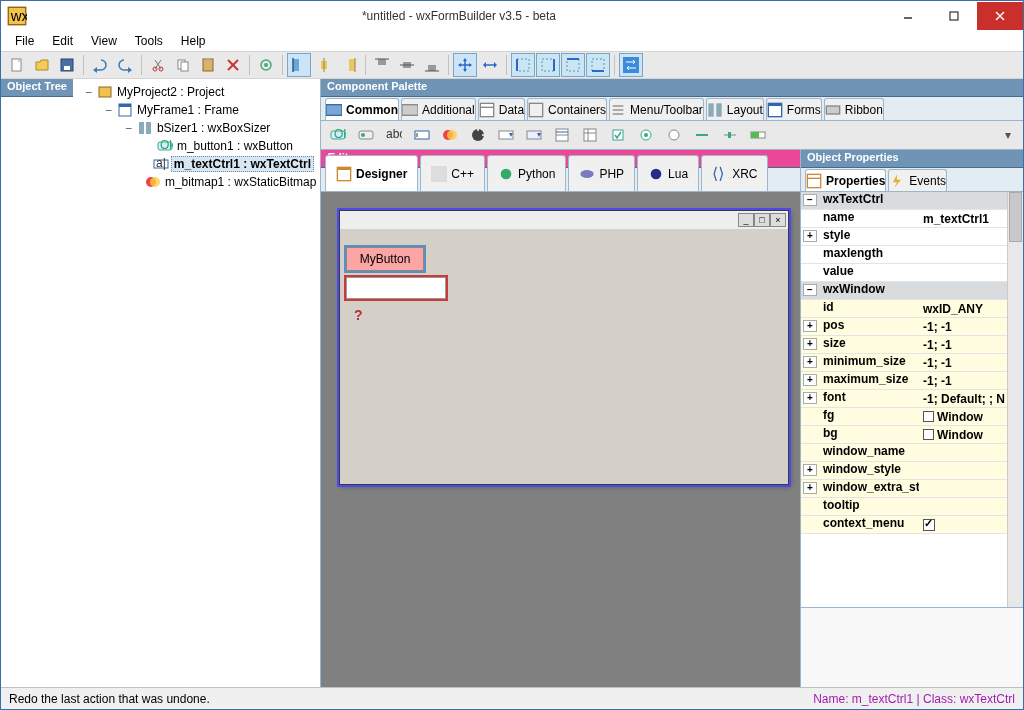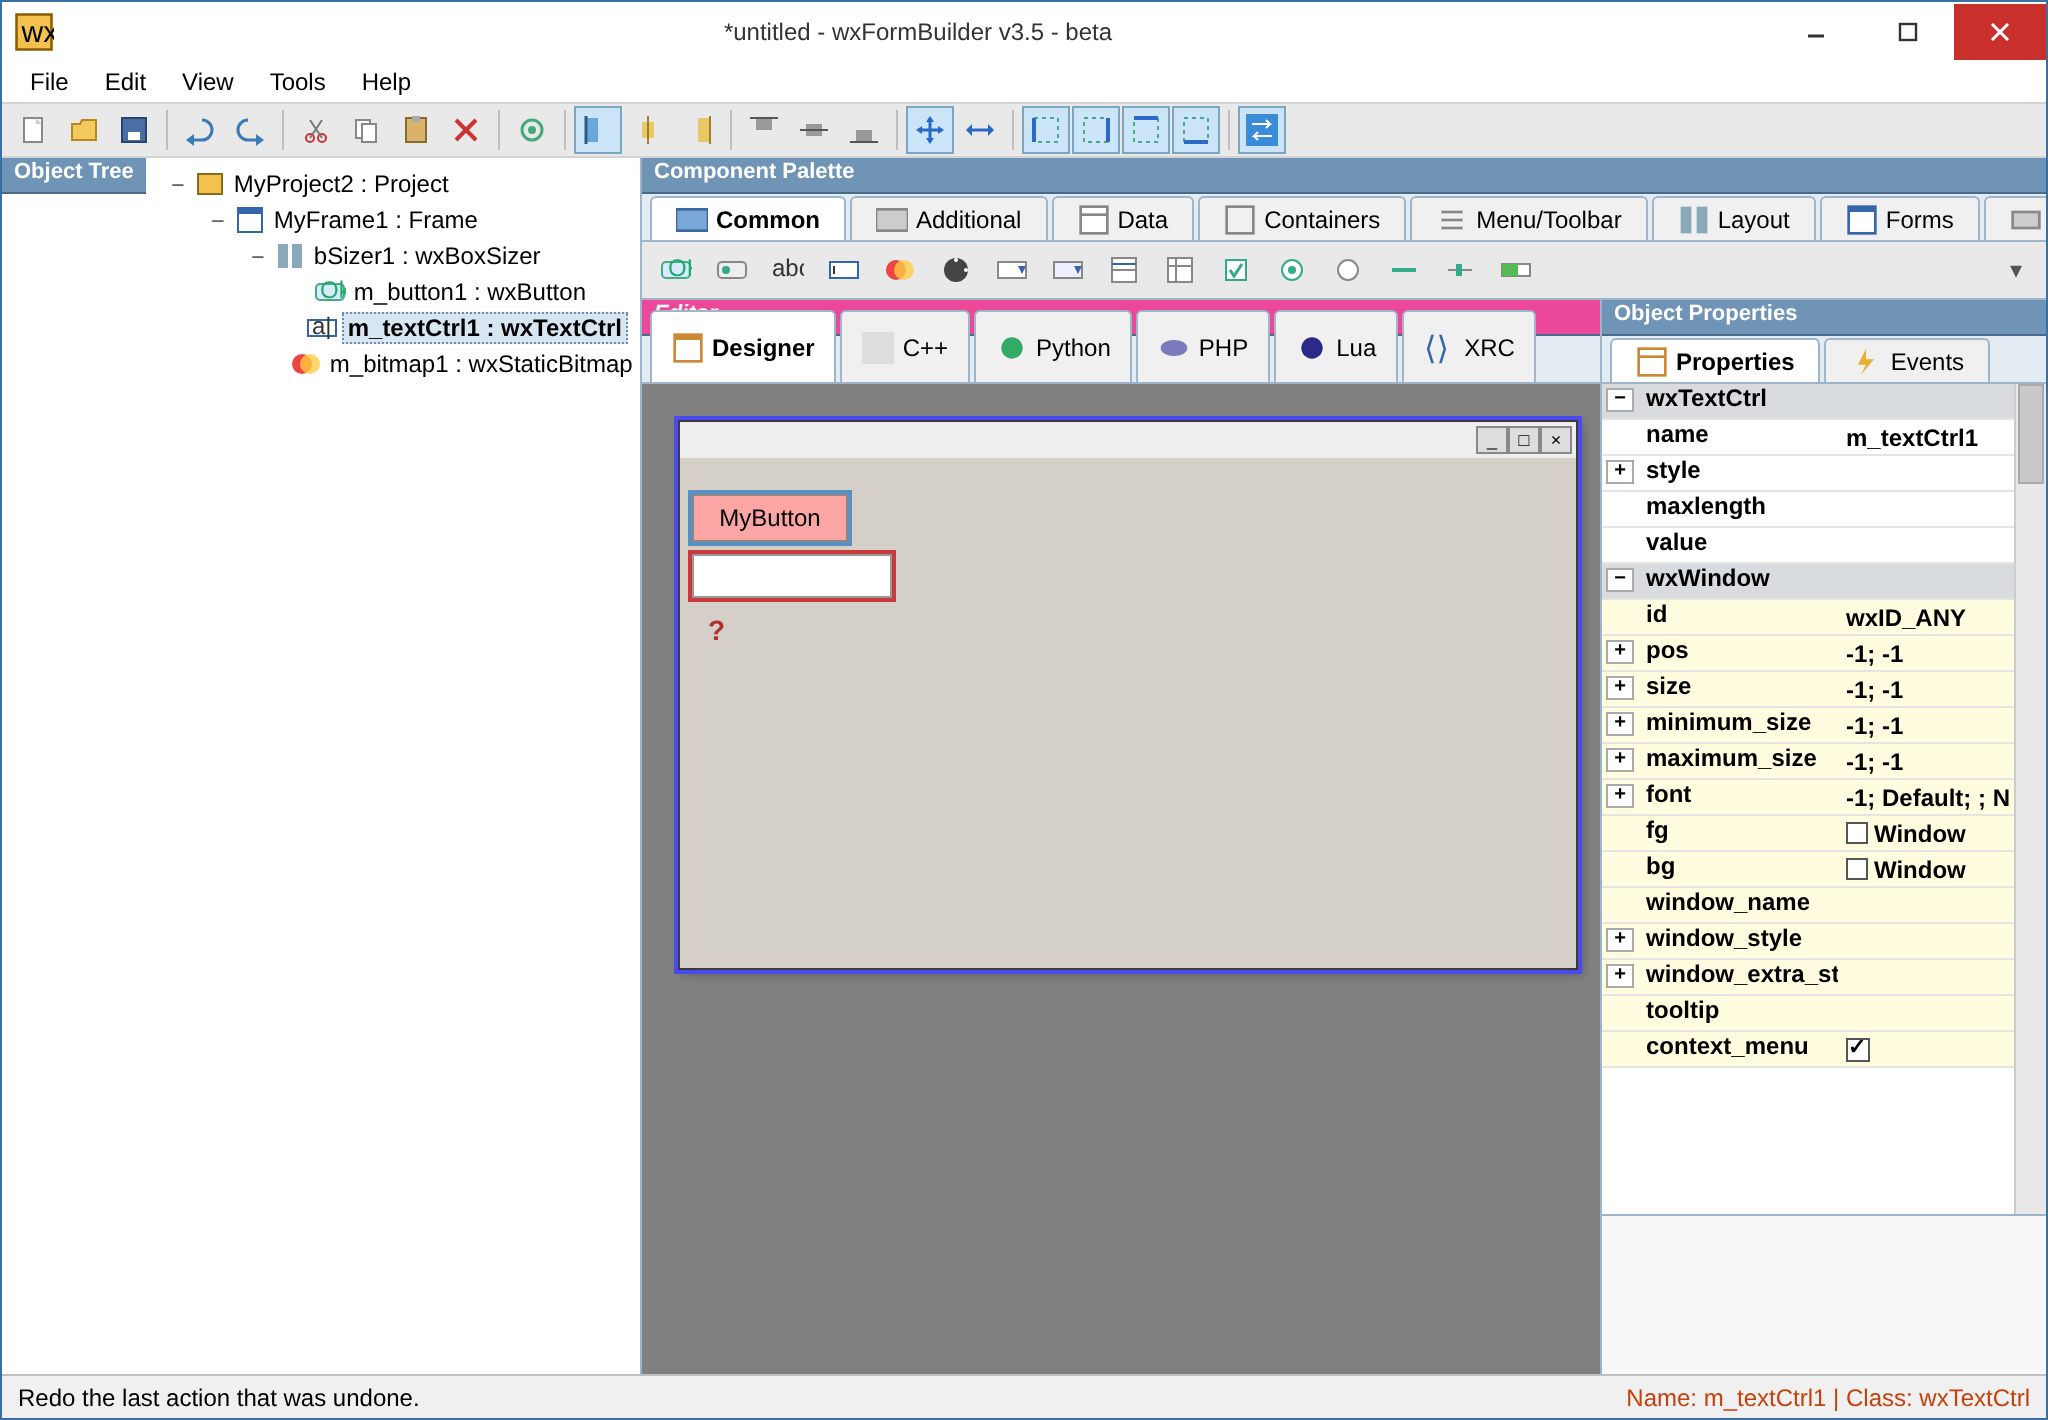--- a/index.html
+++ b/index.html
@@ -37,21 +37,21 @@
 .tree-row .ticon { width: 16px; height: 16px; margin: 0 2px; display: flex; align-items: center; justify-content: center; }
 .tree-row.selected .label { background: #d8e6f2; border: 1px dotted #6a8db0; padding: 0 2px; font-weight: bold; }
 .tree-row .label { padding: 0 2px; }
 
 
 .right { flex: 1; display: flex; flex-direction: column; min-width: 0; justify-content: flex-end; }
 
 
 .palette { border-bottom: 1px solid #9db4c9; }
 .palette-tabs { height: 24px; background: #e4ecf3; display: flex; align-items: flex-end; padding: 2px 4px 0 4px; gap: 2px; border-bottom: 1px solid #9db4c9; }
-.ptab { height: 22px; padding: 2px 12px; background: #f0f0f0; border: 1px solid #9fb5c9; border-bottom: none; border-radius: 3px 3px 0 0; display: flex; align-items: center; gap: 4px; }
+.ptab { height: 22px; padding: 2px 0; background: #f0f0f0; border: 1px solid #9fb5c9; border-bottom: none; border-radius: 3px 3px 0 0; display: flex; align-items: center; gap: 4px; }
 .ptab.active { background: #fff; font-weight: bold; }
 .palette-row { height: 28px; background: #e9e9e9; display: flex; align-items: center; padding: 0 6px; gap: 6px; }
 .pal-item { width: 22px; height: 22px; display: flex; align-items: center; justify-content: center; }
 .pal-scroll { margin-left: auto; width: 12px; color: #555; }
 
 
 .mid { flex: 1; display: flex; min-height: 0; }
 
 
 .editor-panel { flex: 1; display: flex; flex-direction: column; border-right: 1px solid #9db4c9; background: #808080; min-width: 0; }
@@ -84,21 +84,21 @@
 .props-scroll .thumb { position: absolute; top: 0; left: 1px; right: 1px; height: 50px; background: #c8c8c8; border: 1px solid #aaa; }
 .props-scroll .arrow { height: 16px; display: flex; align-items: center; justify-content: center; color: #777; font-size: 9px; }
 .props-desc { height: 80px; border-top: 1px solid #9db4c9; background: #f8f8f8; }
 .swatch { width: 11px; height: 11px; border: 1px solid #555; background: #fff; }
 .check { width: 12px; height: 12px; border: 1px solid #555; background: #fff; position: relative; }
 .check.on::after { content: "✓"; position: absolute; top: -3px; left: 0; font-size: 11px; }
 
 
 .statusbar { height: 22px; background: #f0f0f0; border-top: 1px solid #c0c0c0; display: flex; align-items: center; padding: 0 8px; }
 .statusbar .left { flex: 1; }
-.statusbar .right-txt { color: #c2410c; }
+.statusbar .right-txt { color: #a21caf; }
 </style>
 </head>
 <body>
 
 <div class="titlebar">
   <div class="app-icon">
     <svg viewBox="0 0 16 16">
         <rect x="1" y="1" width="14" height="14" fill="#f2c14e" stroke="#8a5a00"></rect>
         <text x="3" y="12" font-size="7" fill="#000">wxFB</text>
       </svg>

